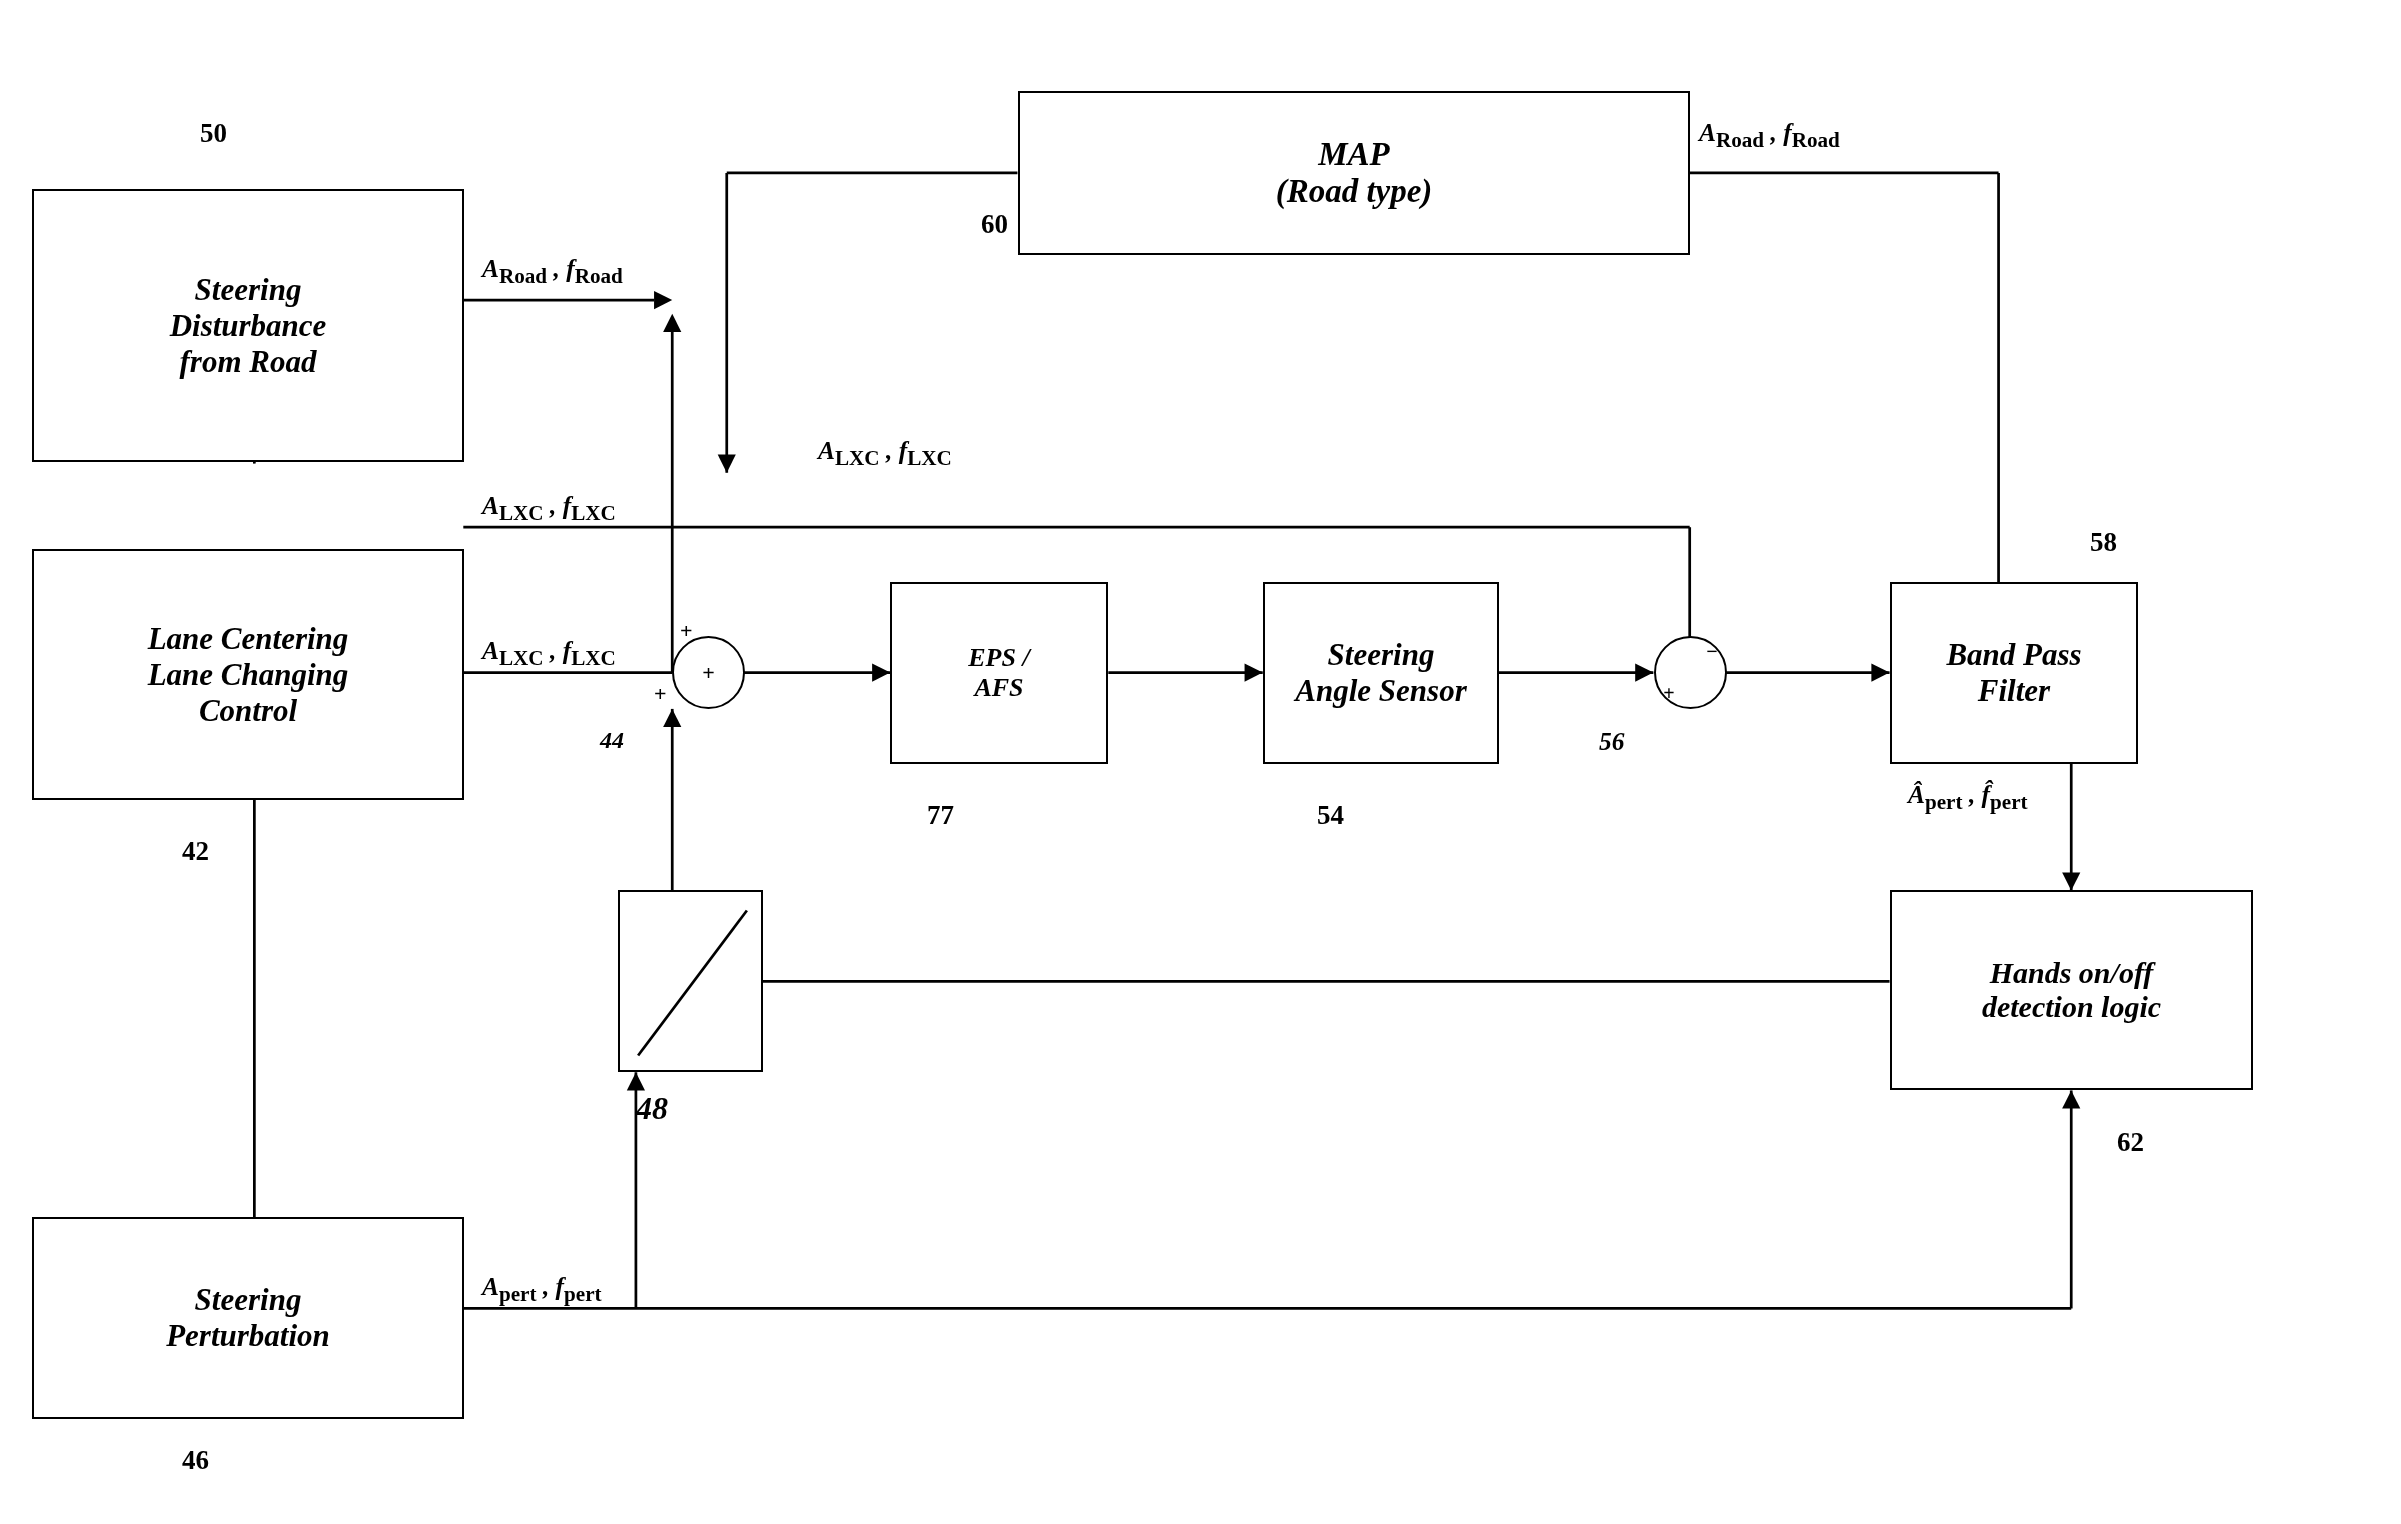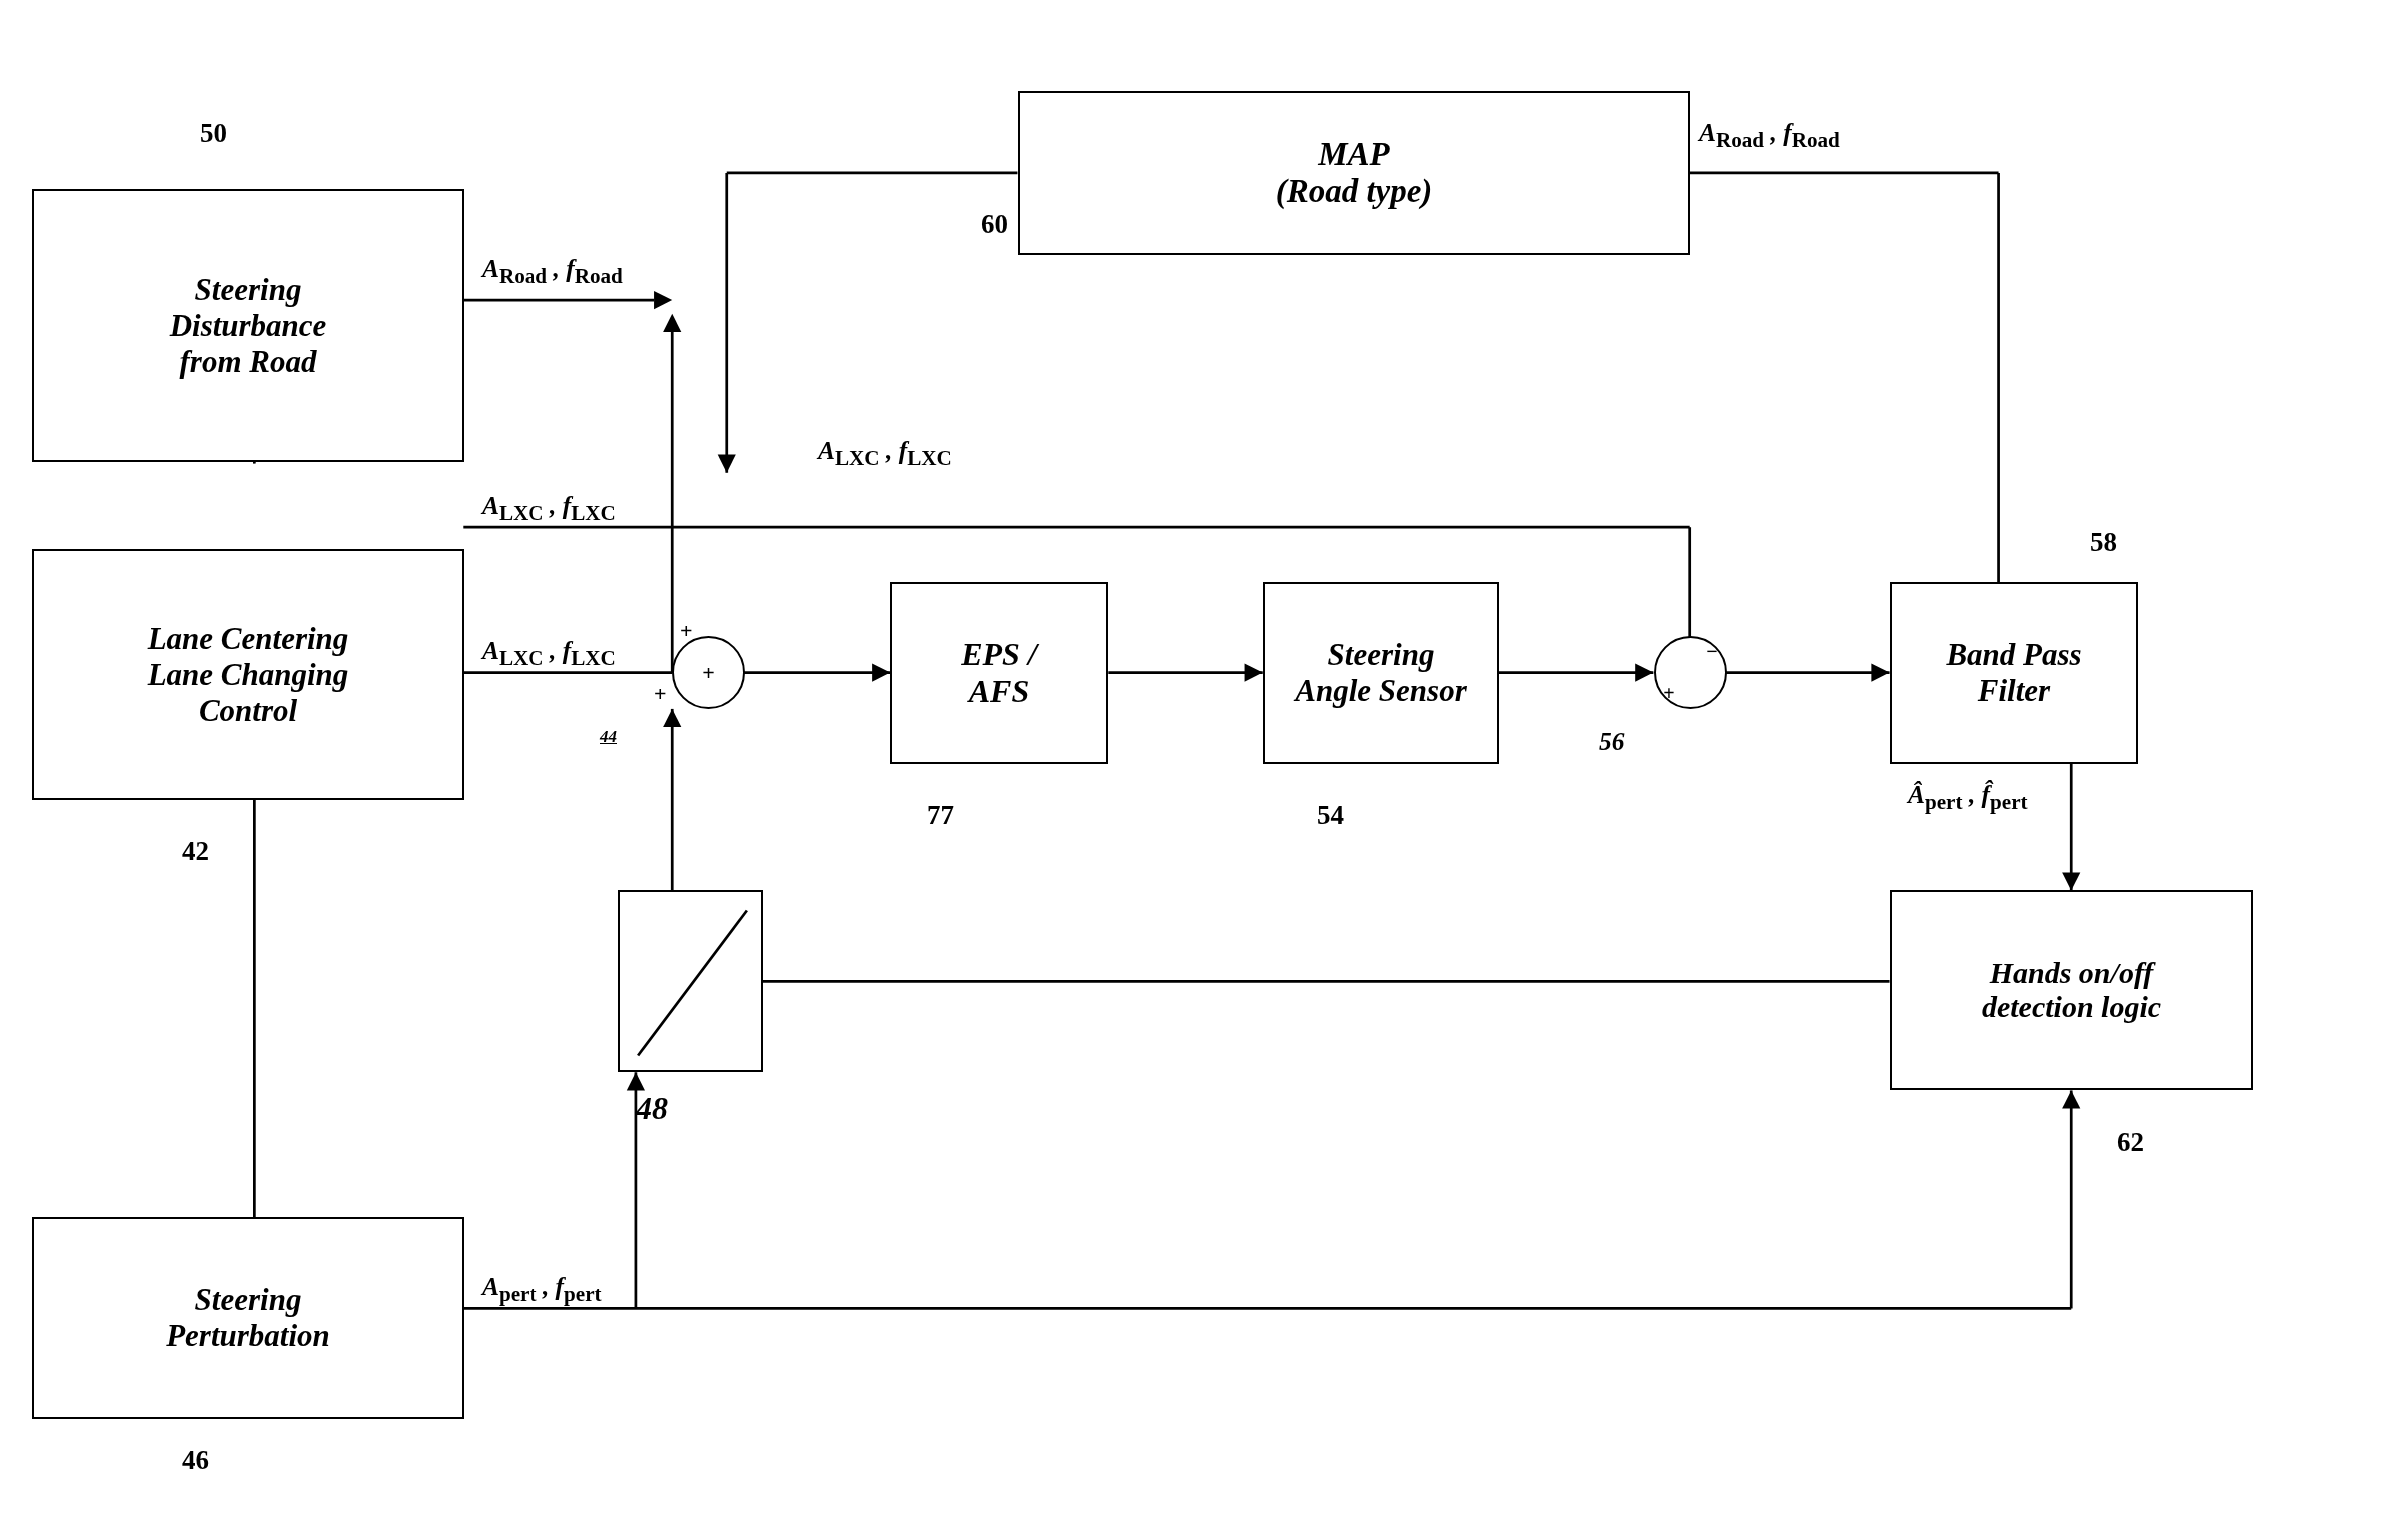--- a/index.html
+++ b/index.html
@@ -145,21 +145,21 @@
 Control</span>
   </div>
   <div class="number-label" style="left:182px; top:836px;">42</div>
 
   <div class="block" style="left:1018px; top:91px; width:672px; height:164px; font-size:33px;">
     <span style="white-space:pre-line;">MAP
 (Road type)</span>
   </div>
   <div class="number-label" style="left:981px; top:209px;">60</div>
 
-  <div class="block" style="left:890px; top:582px; width:218px; height:182px; font-size:32px;">
+  <div class="block" style="left:890px; top:582px; width:218px; height:182px; font-size:26px;">
     <span style="white-space:pre-line;">EPS /
 AFS</span>
   </div>
   <div class="number-label" style="left:927px; top:800px;">77</div>
 
   <div class="block" style="left:1263px; top:582px; width:236px; height:182px; font-size:31px;">
     <span style="white-space:pre-line;">Steering
 Angle Sensor</span>
   </div>
   <div class="number-label" style="left:1317px; top:800px;">54</div>
@@ -178,21 +178,21 @@
 
   <div class="block" style="left:32px; top:1217px; width:432px; height:202px; font-size:31px;">
     <span style="white-space:pre-line;">Steering
 Perturbation</span>
   </div>
   <div class="number-label" style="left:182px; top:1445px;">46</div>
 
   <div class="circle-node" style="left:672px; top:636px; width:73px; height:73px; font-size:22px;">
     <span>+</span>
   </div>
-  <div class="label" style="left:600px; top:727px; font-size:17px;text-decoration:underline;">44</div>
+  <div class="label" style="left:600px; top:727px; font-size:24px;">44</div>
 
   <div class="circle-node" style="left:1654px; top:636px; width:73px; height:73px;">
     <span style="font-size:20px; position:absolute; top:1.8px; right:7.3px;">−</span>
     <span style="font-size:20px; position:absolute; bottom:1.8px; left:7.3px;">+</span>
   </div>
   <div class="label" style="left:1599px; top:727px; font-size:25.4px;">56</div>
 
   <div class="switch-block" style="left:618px; top:890px; width:145px; height:182px;">
     <svg width="145" height="182" viewBox="0 0 160 200">
       <line x1="20" y1="180" x2="140" y2="20" stroke="#000" stroke-width="3"></line>

